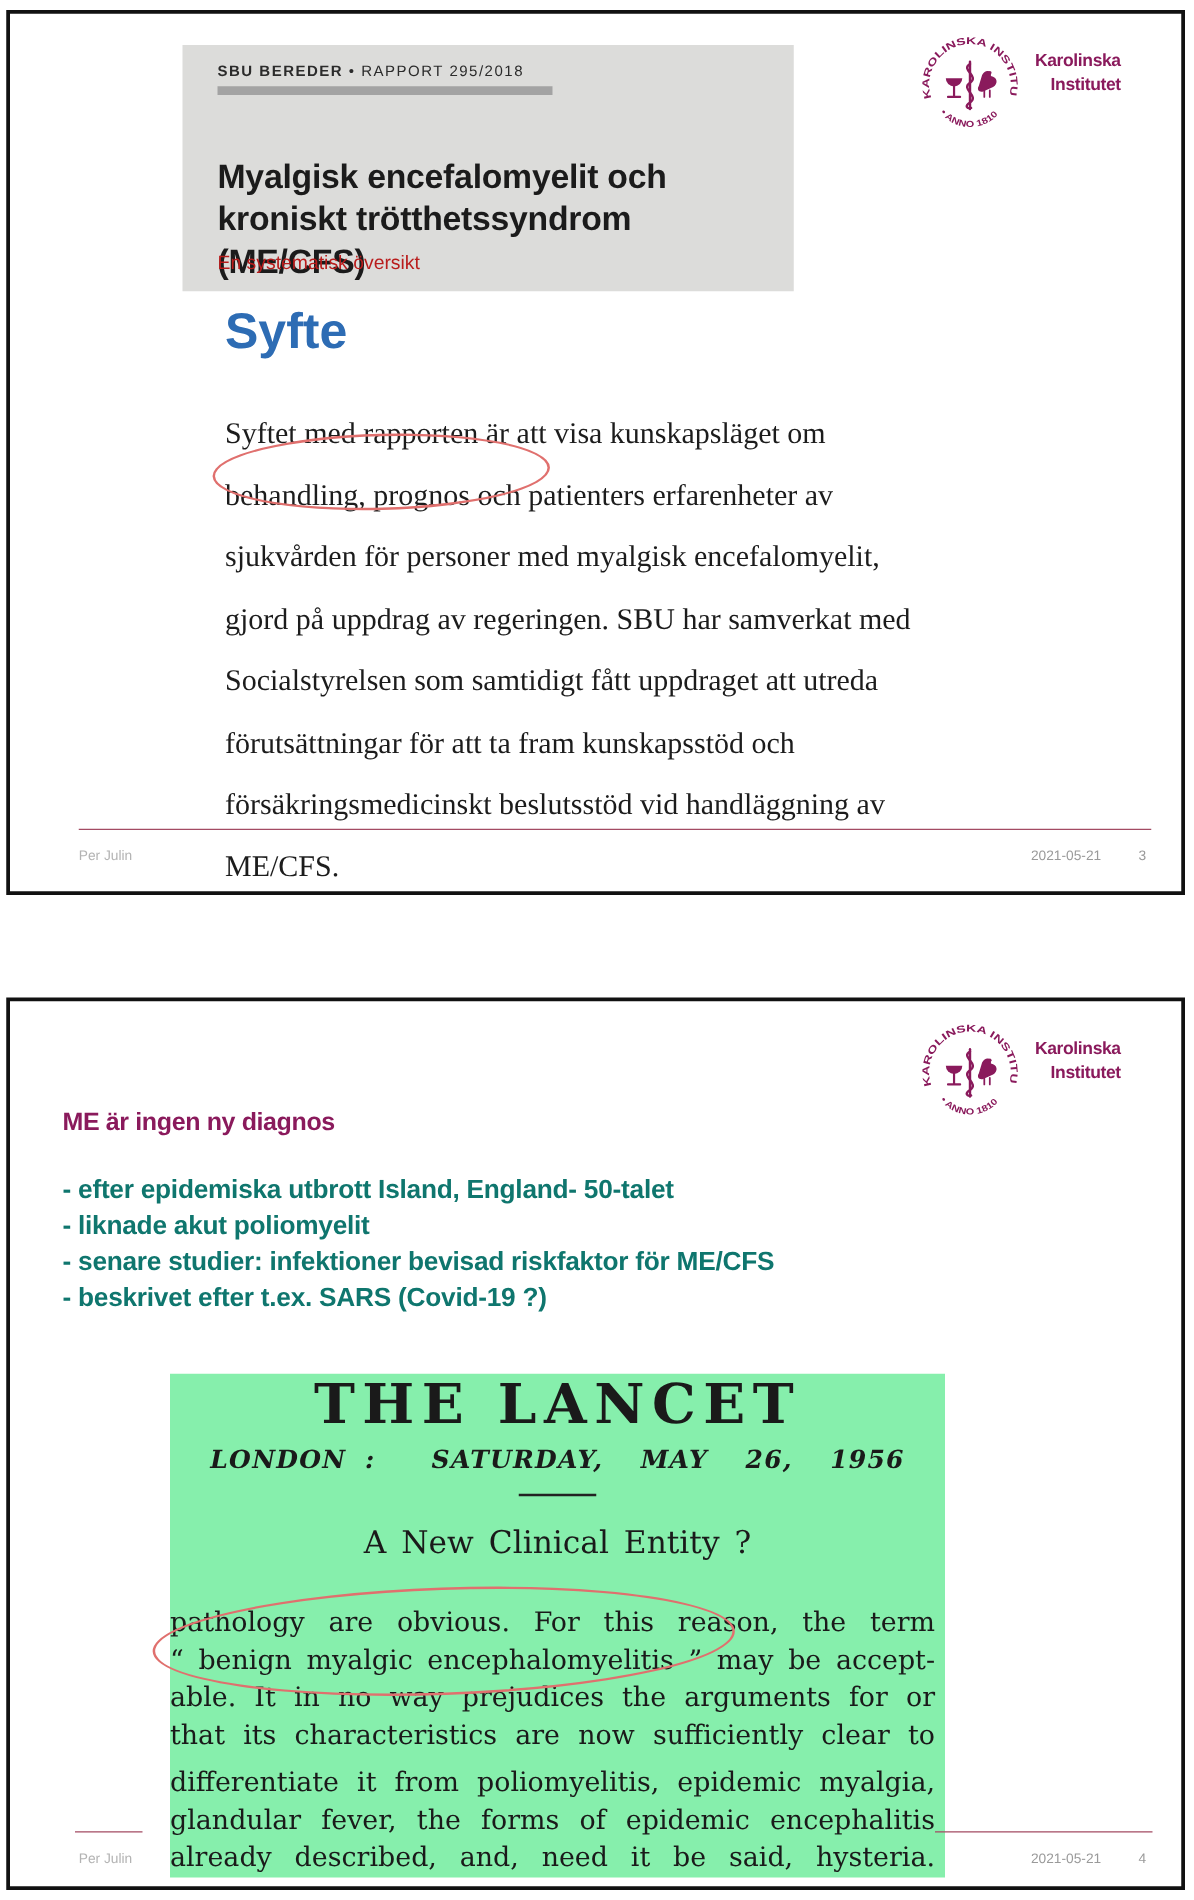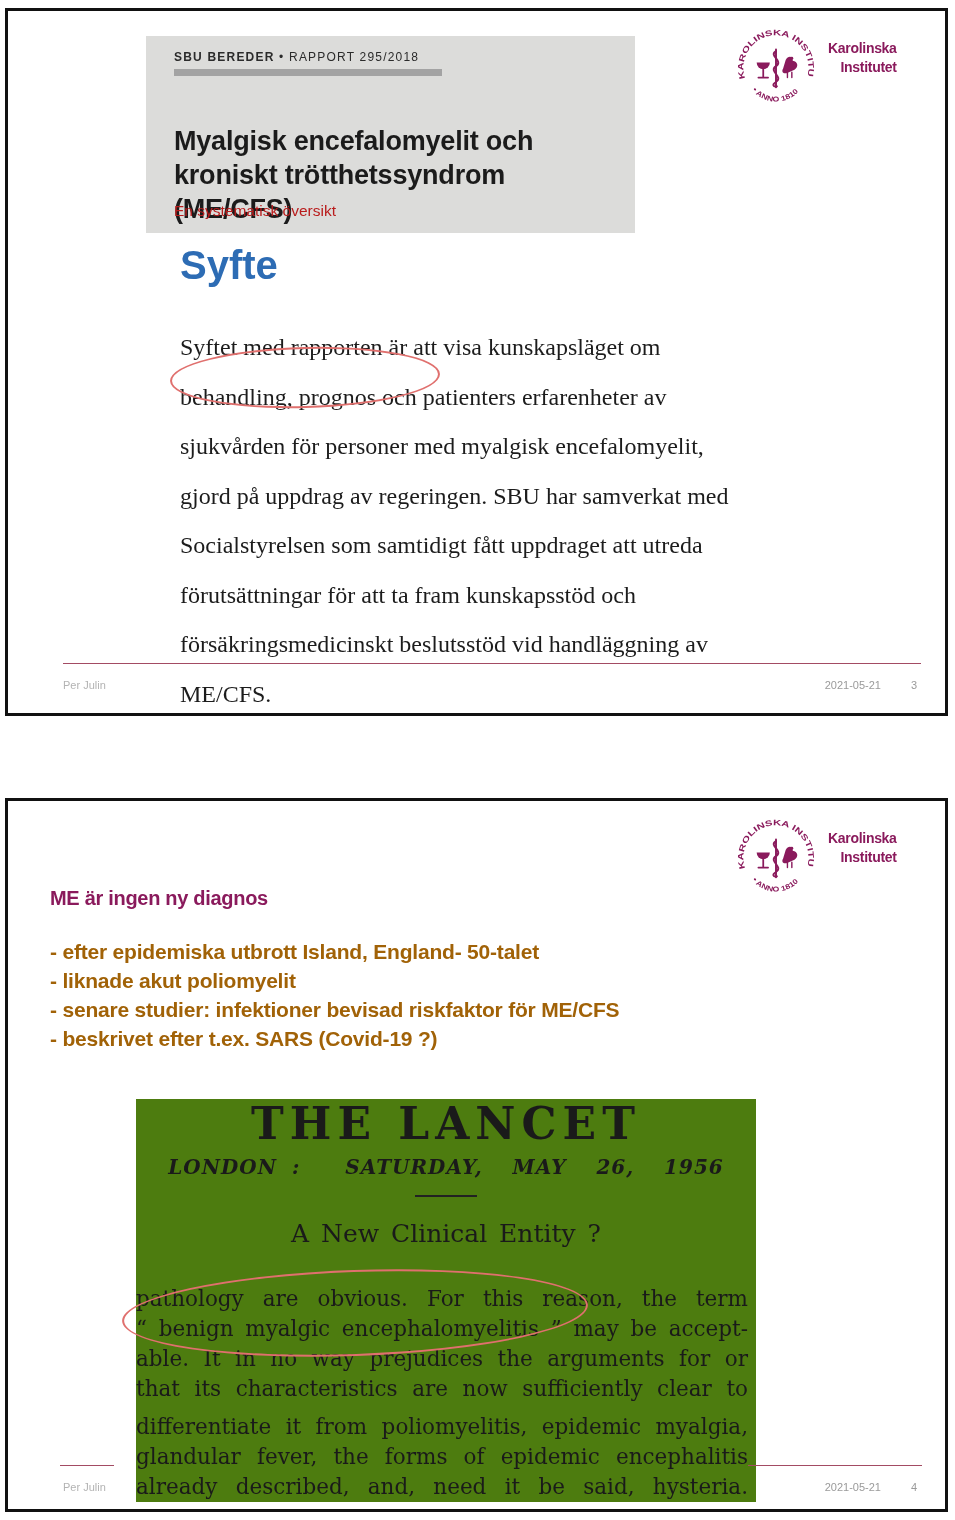--- a/index.html
+++ b/index.html
@@ -37,25 +37,25 @@
   .f-date{position:absolute;right:64px;font-size:11px;color:#9a9a9a;}
   .f-page{position:absolute;right:28px;font-size:11px;color:#9a9a9a;}
   #slide1 .footer-line{left:55px;width:858px;top:652px;}
   #slide1 .f-author,#slide1 .f-date,#slide1 .f-page{top:668px;}
   #slide2 .fl-left{left:52px;width:54px;top:664px;}
   #slide2 .fl-right{left:740px;width:174px;top:664px;}
   #slide2 .f-author,#slide2 .f-date,#slide2 .f-page{top:680px;}
 
   
   .s2-title{position:absolute;left:42px;top:86px;font-size:20px;font-weight:bold;color:#8a1a5c;letter-spacing:-0.3px;}
-  .s2-bullets{position:absolute;left:42px;top:136px;font-size:21px;font-weight:bold;color:#a16207;}
+  .s2-bullets{position:absolute;left:42px;top:136px;font-size:21px;font-weight:bold;color:#0f766e;}
   .s2-bullets .bullet{height:29px;line-height:29px;white-space:nowrap;letter-spacing:-0.2px;}
 
   .lancet{position:absolute;left:128px;top:298px;width:620px;color:#1a1a1a;
-    font-family:"DejaVu Serif",serif;background:#4d7c0f;}
+    font-family:"DejaVu Serif",serif;background:#86efac;}
   .lancet-masthead{text-align:center;font-size:44px;font-weight:bold;letter-spacing:6px;
     line-height:50px;white-space:nowrap;}
   .lancet-dateline{text-align:center;margin-top:6px;font-size:20px;font-weight:bold;font-style:italic;
     letter-spacing:1px;word-spacing:7px;white-space:pre;}
   .lancet-divider{width:62px;height:2px;background:#222;margin:16px auto 0 auto;}
   .lancet-headline{text-align:center;margin-top:22px;font-size:25px;word-spacing:4px;}
   .lancet-body{position:relative;margin-top:36px;font-size:21.5px;}
   .lancet-body .lline{line-height:30px;text-align:justify;text-align-last:justify;width:612px;}
   .lancet-body .lline:nth-child(5){margin-top:8px;} 
   .ellipse2{left:-14px;top:-14px;width:462px;height:82px;transform:rotate(-2deg);}

